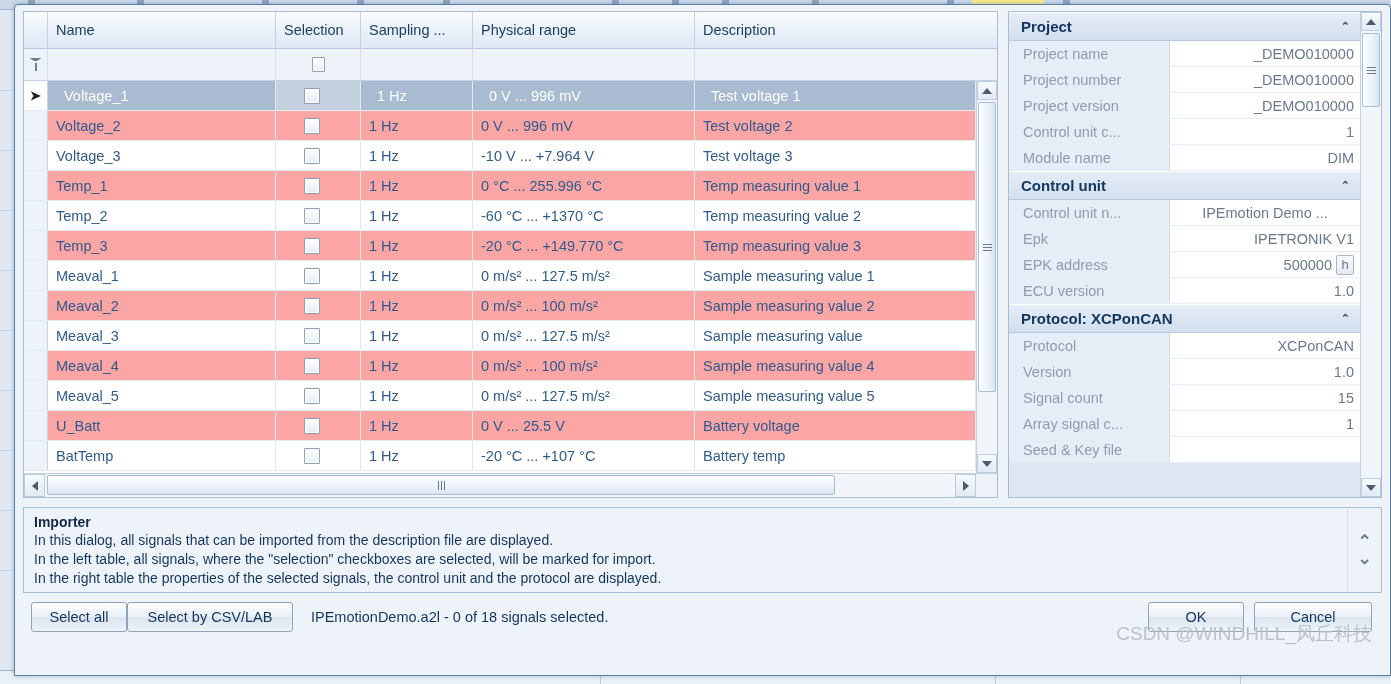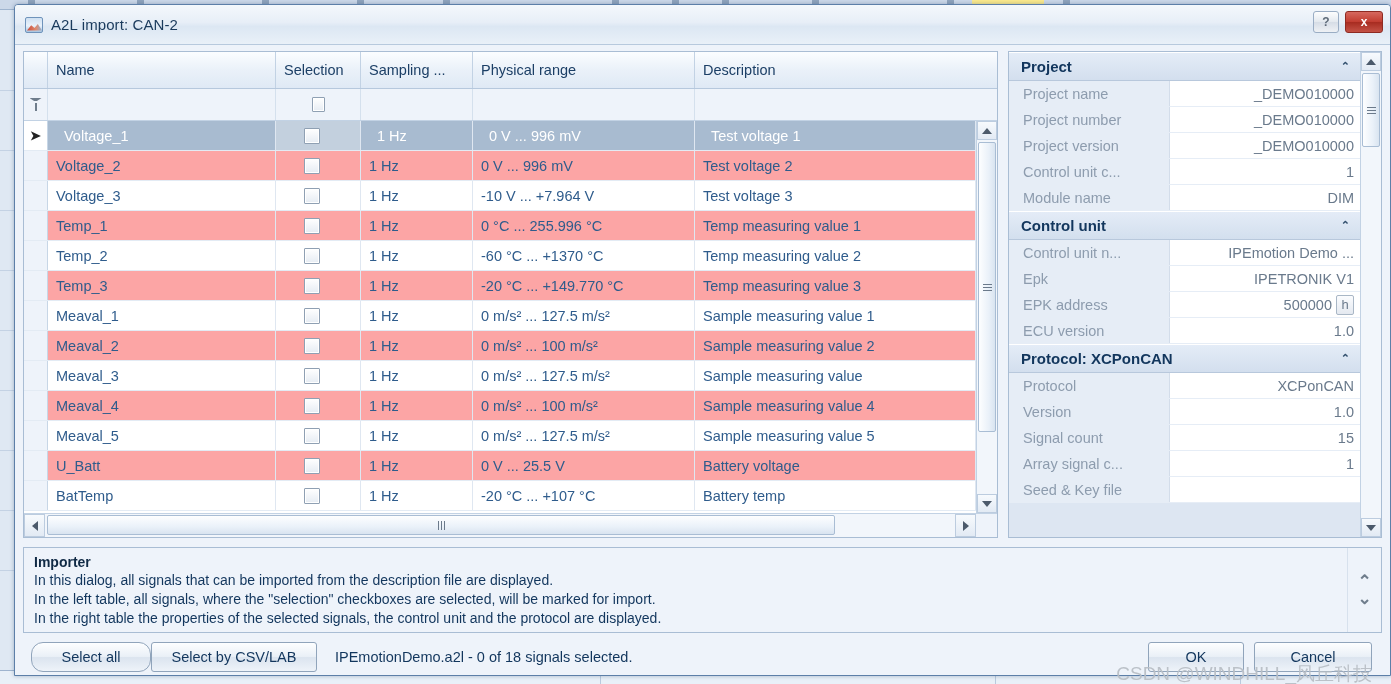--- a/index.html
+++ b/index.html
@@ -180,21 +180,21 @@
   .prop-label {
     flex: 0 0 161px; display:flex; align-items:center; padding-left: 14px;
     background: #e6edf6; border-right: 1px solid #d3ddea;
     font-size: 14.5px; color: #8d9cae; white-space:nowrap; overflow:hidden;
   }
   .prop-value {
     flex: 1 1 auto; display:flex; align-items:center; justify-content: flex-end;
     padding: 0 6px; background: #ffffff; font-size: 14.5px; color: #6a7a8c;
     white-space:nowrap; overflow:hidden;
   }
-  .prop-value.leftal { justify-content: flex-end; }
+  .prop-value.leftal { justify-content: center; }
   .unit-box {
     margin-left: 4px; width: 18px; height: 20px; border: 1px solid #a9b7c6; border-radius: 2px;
     background: linear-gradient(to bottom,#fbfcfe,#e4e9f0);
     display:flex; align-items:center; justify-content:center;
     font-size: 13px; color: #6a7a8c;
   }
   .prop-vscroll { flex: 0 0 21px; width:21px; background:#e3ebf5;
      border-left: 1px solid #c2d2e4; display:flex; flex-direction:column; }
 
   
@@ -212,21 +212,21 @@
 
   
   .footer { flex: 0 0 48px; height: 48px; display:flex; align-items:center;
     padding: 0 10px 0 8px; position: relative; }
   .btn {
     height: 30px; border: 1px solid #90a4bb; border-radius: 3px;
     background: linear-gradient(to bottom,#fdfeff 0%, #eaf0f7 48%, #dbe4ef 52%, #eef3f9 100%);
     display:flex; align-items:center; justify-content:center;
     font-size: 14.5px; color: #12365d; padding: 0 14px;
   }
-  .btn.wide1 { width: 120px; border-radius: 12px; }
+  .btn.wide1 { width: 96px; }
   .btn.wide2 { width: 166px; }
   .btn.ok { width: 96px; }
   .btn.cancel { width: 118px; margin-left: 10px; }
   .status-text { margin-left: 18px; font-size: 14.5px; color: #12365d; }
   .footer-right { position:absolute; right: 10px; top: 9px; display:flex; }
   .watermark {
     position: absolute; right: 10px; bottom: -6px;
     font-size: 19px; color: #b9bfc6; white-space: nowrap; opacity: .95;
     pointer-events: none;
   }
@@ -260,28 +260,20 @@
     <div class="lline" style="top: 560px;"></div>
   </div>
 <div class="bg-bottom" id="bgbot">
     <div class="vline" style="left: 600px;"></div>
     <div class="vline" style="left: 995px;"></div>
     <div class="vline" style="left: 1240px;"></div>
   </div>
 
 <div class="dialog">
 
-  <div class="titlebar">
-    <div class="title-icon"></div>
-    <div class="title-text">A2L import: CAN-2</div>
-    <div class="title-buttons">
-      <div class="btn-help">?</div>
-      <div class="btn-close">x</div>
-    </div>
-  </div>
 
   <div class="dlg-body">
     <div class="panes">
 
       <div class="grid-pane">
 
         <div class="grid-header">
           <div class="hcell c-ind"></div>
           <div class="hcell c-name">Name</div>
           <div class="hcell c-sel">Selection</div>

